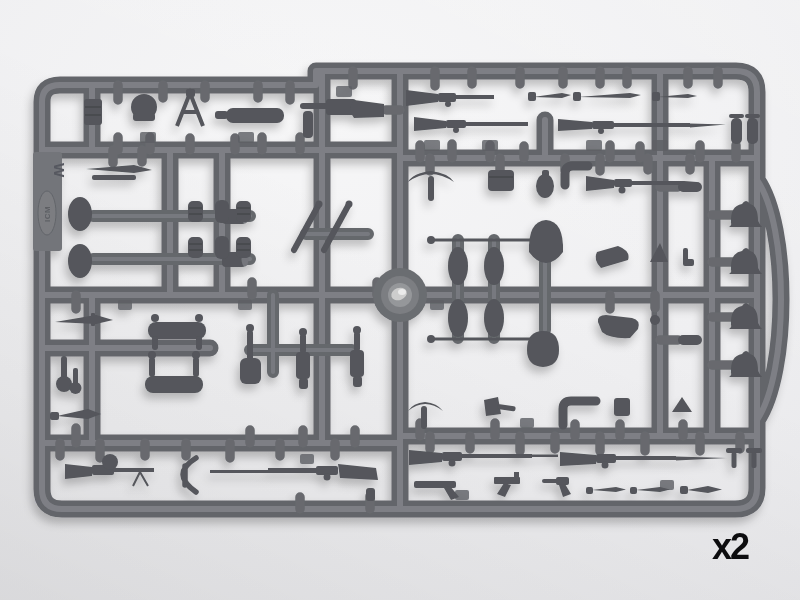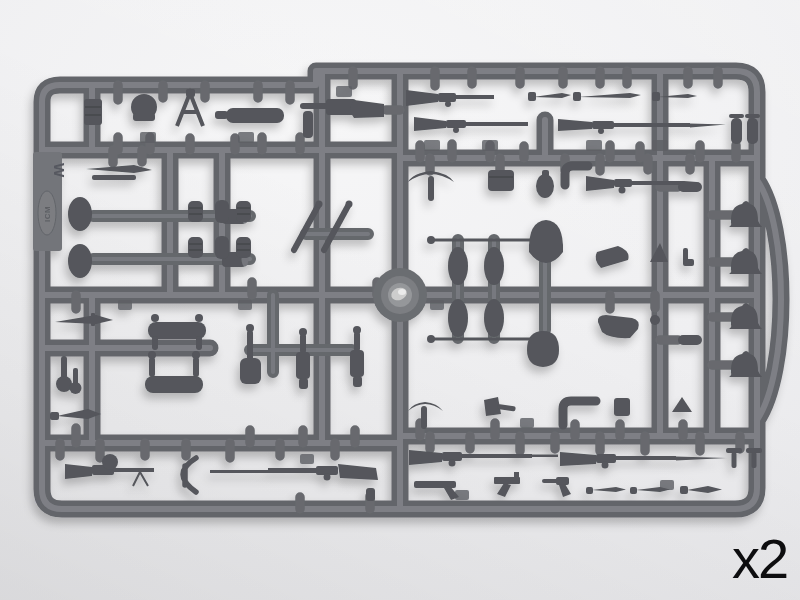--- a/index.html
+++ b/index.html
@@ -12,22 +12,22 @@
   .rb{stroke:#63656a;stroke-width:17;fill:none;stroke-linecap:round;stroke-linejoin:round;}
   .rh{stroke:#84868c;stroke-width:6;fill:none;stroke-linecap:round;stroke-linejoin:round;opacity:.8;}
   .cb{stroke:#65676c;stroke-width:12;fill:none;stroke-linecap:round;}
   .cbh{stroke:#7f8187;stroke-width:4;fill:none;stroke-linecap:round;opacity:.7;}
   .st{stroke:#67696e;stroke-width:9.5;fill:none;stroke-linecap:round;}
   .pt{fill:#54565b;}
   .lt{fill:#74767b;}
   .ln{stroke:#54565b;fill:none;}
   .rg{stroke:#3f4145;stroke-width:1;}
   .tagb{fill:#5d5f64;opacity:.8;}
-  .qty{position:absolute;left:712px;top:526px;font-size:56px;font-weight:normal;
-       letter-spacing:-2px;color:#0d0d0f;margin-left:20px;}
+  .qty{position:absolute;left:712px;top:526px;font-size:36px;font-weight:bold;
+       letter-spacing:-2px;color:#0d0d0f;}
   .embossW{font-size:15px;font-weight:bold;fill:#565860;}
   .embossICM{font-size:8px;font-weight:bold;fill:#5d5f64;letter-spacing:.5px;}
 </style>
 </head>
 <body>
 
 <div class="stage">
   <div class="vignette"></div>
 
   <svg width="800" height="600" viewBox="0 0 800 600">

